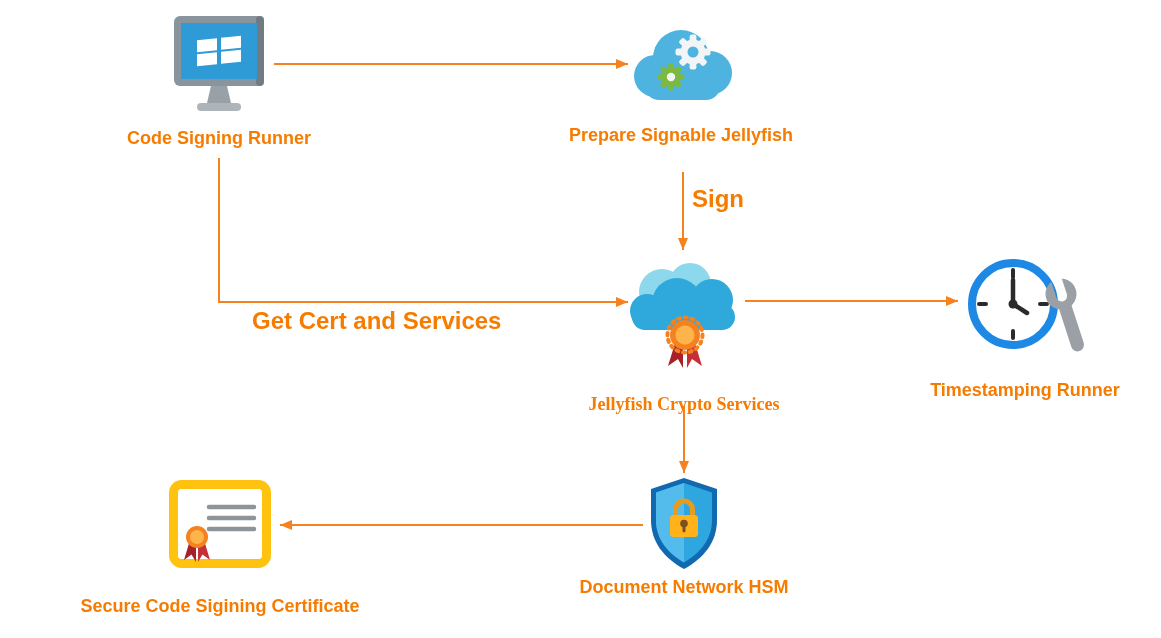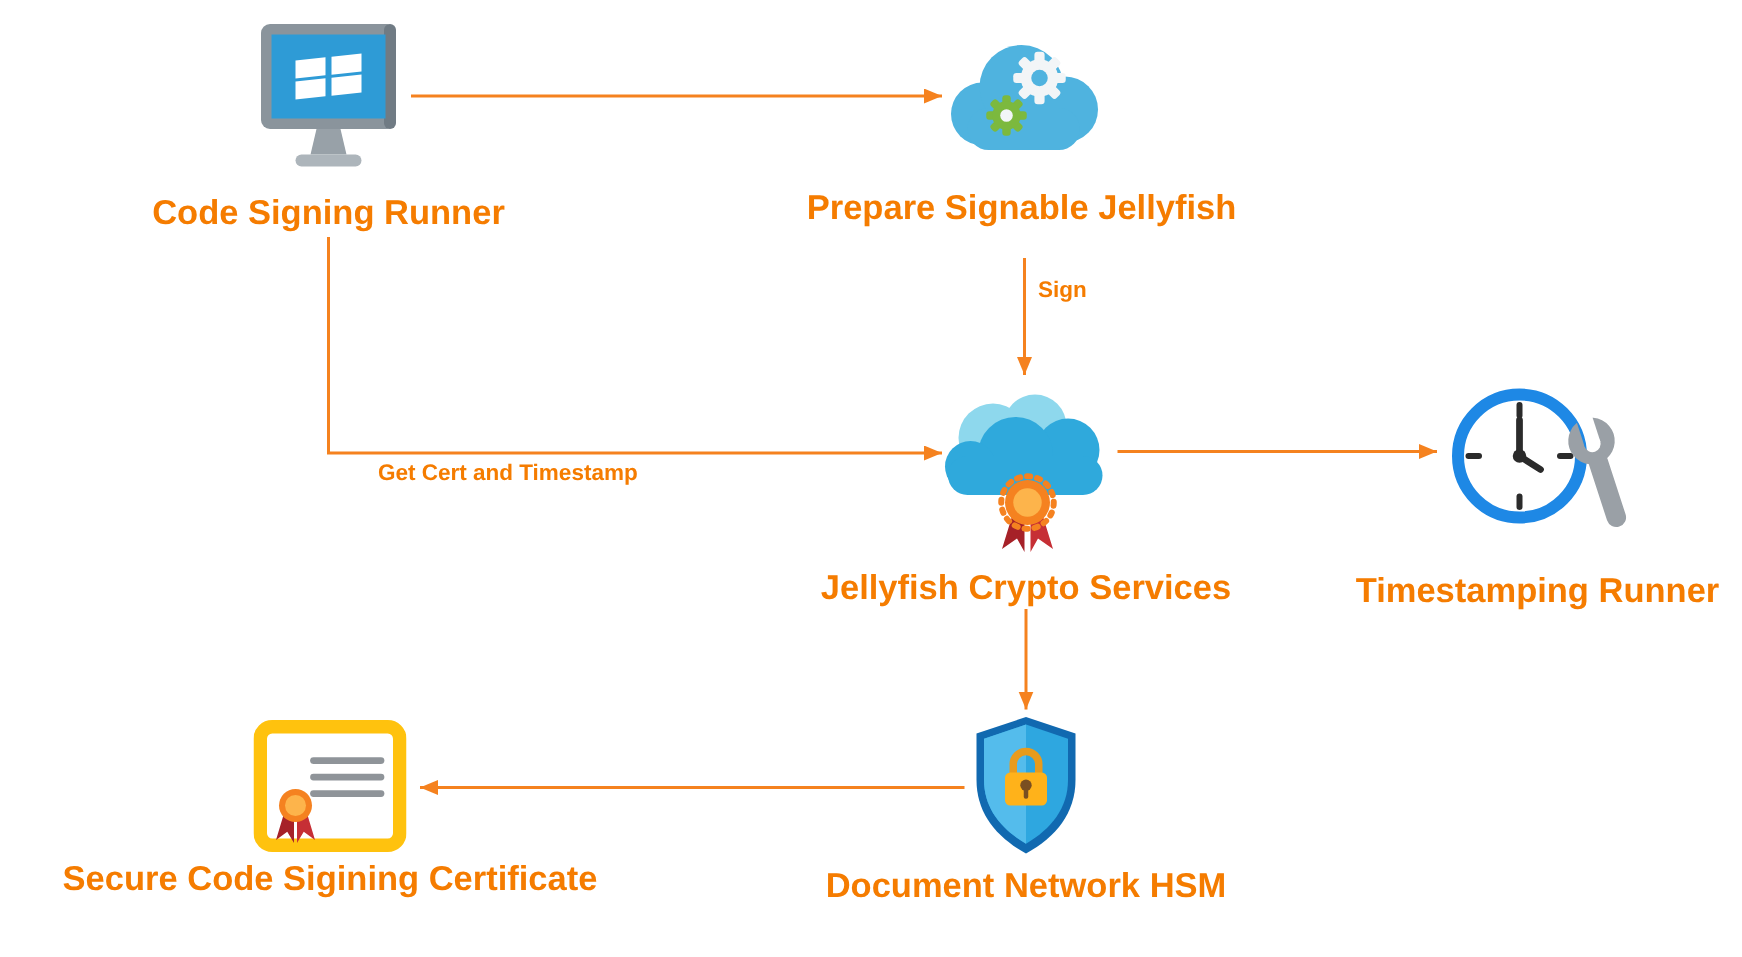--- a/index.html
+++ b/index.html
@@ -13,30 +13,30 @@
   }
   .node {
     position: absolute;
     display: flex;
     flex-direction: column;
     align-items: center;
     z-index: 2;
   }
   .node-label {
     font-weight: bold;
-    font-size: 23px;
+    font-size: 18px;
     line-height: 1.15;
     color: var(--label-color, #F57C00);
     text-align: center;
     white-space: nowrap;
   }
   .edge-label {
     position: absolute;
     font-weight: bold;
-    font-size: 15px;
+    font-size: 24px;
     color: var(--label-color, #F57C00);
     white-space: nowrap;
     z-index: 3;
   }
   #edges { position: absolute; left: 0; top: 0; z-index: 1; }
   .edge { stroke: var(--arrow-color, #F5821F); stroke-width: 2; fill: none; }
   .edge-head { fill: var(--arrow-color, #F5821F); }
 </style>
 </head>
 <body>
@@ -51,21 +51,21 @@
     </defs>
     <line class="edge" x1="274" y1="64" x2="628" y2="64" marker-end="url(#ah)"></line>
     <line class="edge" x1="683" y1="172" x2="683" y2="250" marker-end="url(#ah)"></line>
     <polyline class="edge" points="219,158 219,302 628,302" marker-end="url(#ah)"></polyline>
     <line class="edge" x1="745" y1="301" x2="958" y2="301" marker-end="url(#ah)"></line>
     <line class="edge" x1="684" y1="406" x2="684" y2="473" marker-end="url(#ah)"></line>
     <line class="edge" x1="643" y1="525" x2="280" y2="525" marker-end="url(#ah)"></line>
   </svg>
 
   <div class="edge-label" style="left:692px; top:185px;">Sign</div>
-  <div class="edge-label" style="left:252px; top:307px;">Get Cert and Timestamp</div>
+  <div class="edge-label" style="left:252px; top:307px;">Get Cert and Services</div>
 
   <div class="node" style="left:69px; top:14px; width:300px;">
     <svg width="100" height="100" viewBox="0 0 100 100">
       <rect x="5" y="2" width="90" height="70" rx="6" fill="#8A949C"></rect>
       <rect x="87" y="2" width="8" height="70" rx="4" fill="#707B84"></rect>
       <rect x="12" y="9" width="76" height="56" fill="#2E9BD6"></rect>
       <g transform="translate(50,37) skewY(-6)" fill="#ffffff">
         <rect x="-22" y="-13" width="20" height="12"></rect>
         <rect x="2" y="-13" width="20" height="12"></rect>
         <rect x="-22" y="1" width="20" height="12"></rect>
@@ -122,21 +122,21 @@
         <rect x="10" y="48" width="103" height="26" rx="13"></rect>
       </g>
       <g>
         <path d="M54 84 L46 110 L56 103 L61 112 L61 84 Z" fill="#A62128"></path>
         <path d="M72 84 L80 110 L70 103 L65 112 L65 84 Z" fill="#C62F35"></path>
         <circle cx="63" cy="79" r="17.5" fill="none" stroke="#F58220" stroke-width="4" stroke-dasharray="2.2 4.6" stroke-linecap="round"></circle>
         <circle cx="63" cy="79" r="15" fill="#F58220"></circle>
         <circle cx="63" cy="79" r="9.5" fill="#FDB44B"></circle>
       </g>
     </svg>
-    <div class="node-label" style="margin-top:6px;">Jellyfish Crypto Services</div>
+    <div class="node-label" style="margin-top:22px;font-family:Liberation Serif, serif;">Jellyfish Crypto Services</div>
   </div>
 
   <div class="node" style="left:875px; top:252px; width:300px;">
     <svg width="125" height="112" viewBox="0 0 125 112">
       <defs>
         <mask id="wrench-cut">
           <rect x="60" y="0" width="70" height="112" fill="#ffffff"></rect>
           <rect x="92.5" y="18" width="11" height="26" fill="#000000"></rect>
           <circle cx="98" cy="44" r="5.5" fill="#000000"></circle>
         </mask>
@@ -186,16 +186,16 @@
         <line x1="40" y1="38" x2="85" y2="38"></line>
         <line x1="40" y1="49" x2="85" y2="49"></line>
       </g>
       <g>
         <path d="M21 60 L15 80 L22.5 74.5 L27 82 L27 60 Z" fill="#A62128"></path>
         <path d="M35 60 L41 80 L33.5 74.5 L29 82 L29 60 Z" fill="#C62F35"></path>
         <circle cx="28" cy="57" r="11" fill="#F58220"></circle>
         <circle cx="28" cy="57" r="7" fill="#FDB44B"></circle>
       </g>
     </svg>
-    <div class="node-label" style="margin-top:4px;">Secure Code Sigining Certificate</div>
+    <div class="node-label" style="margin-top:28px;">Secure Code Sigining Certificate</div>
   </div>
 
 </div>
 
 </body></html>

